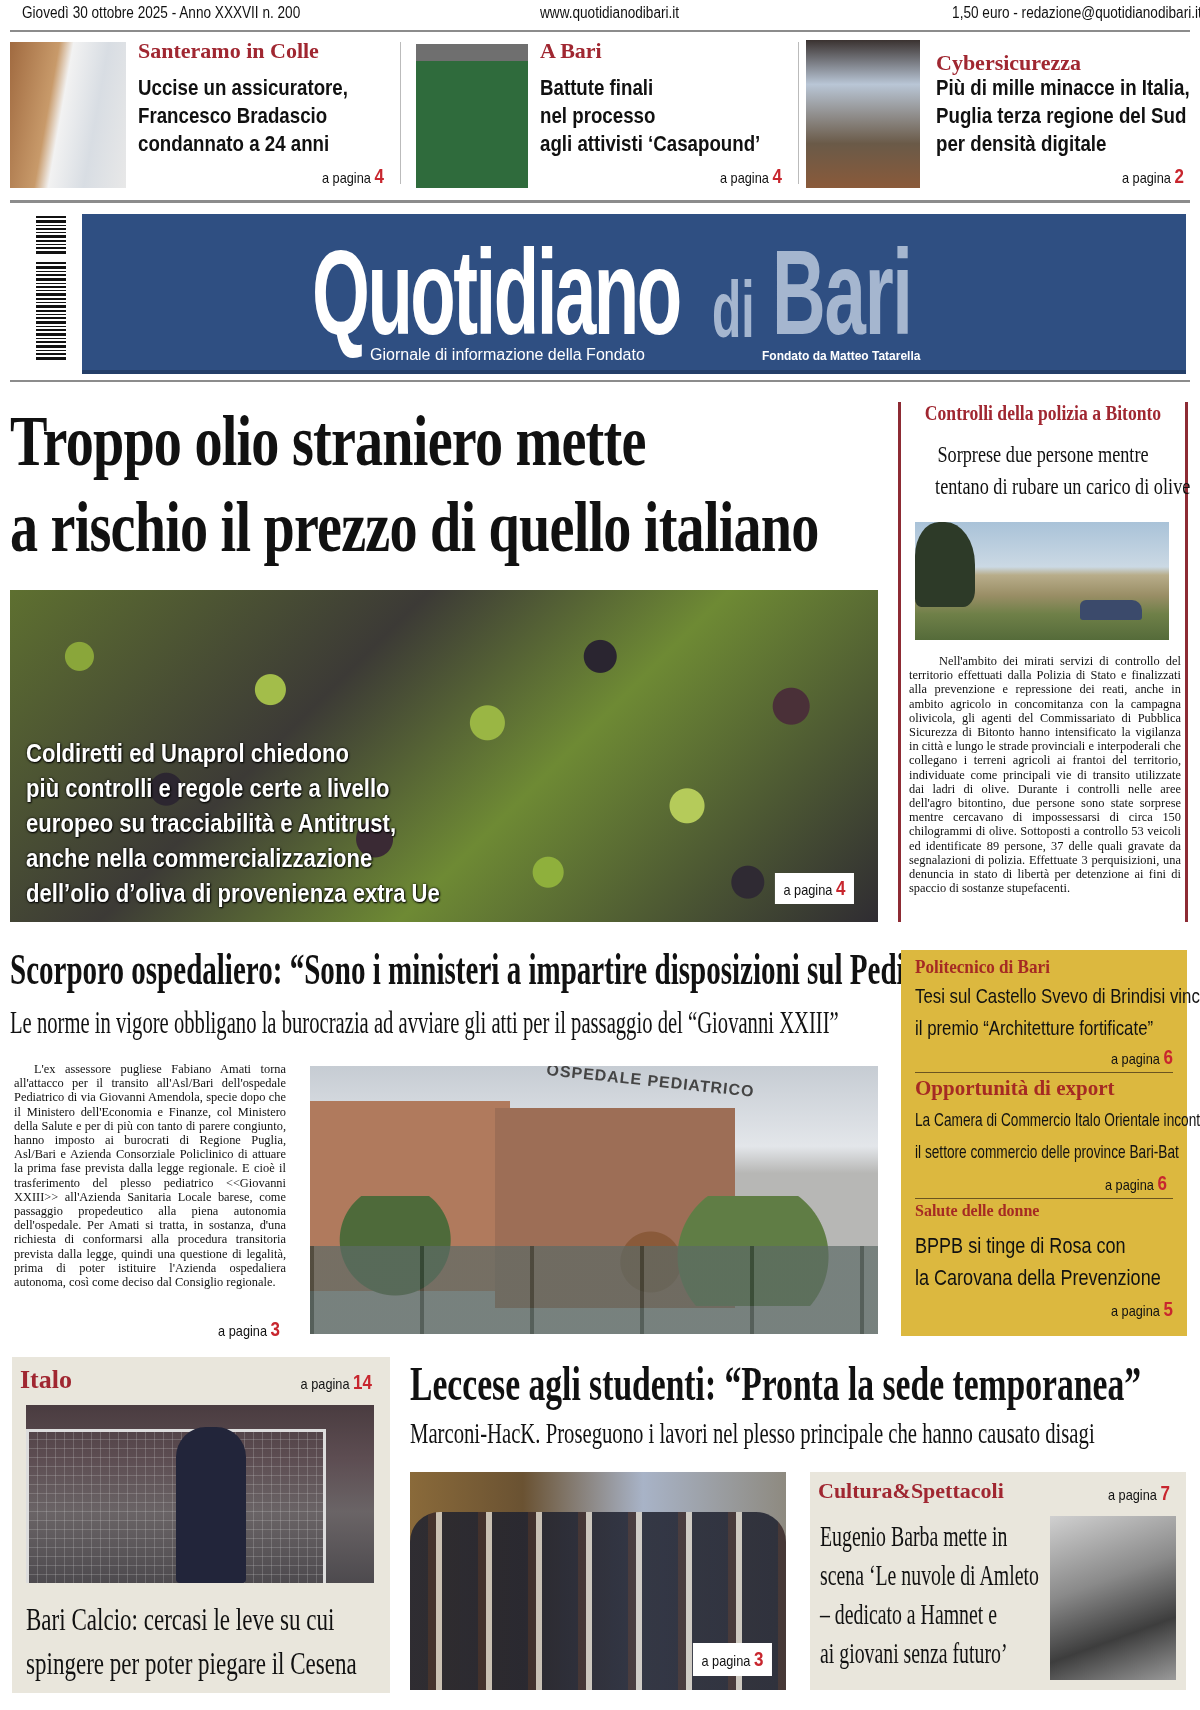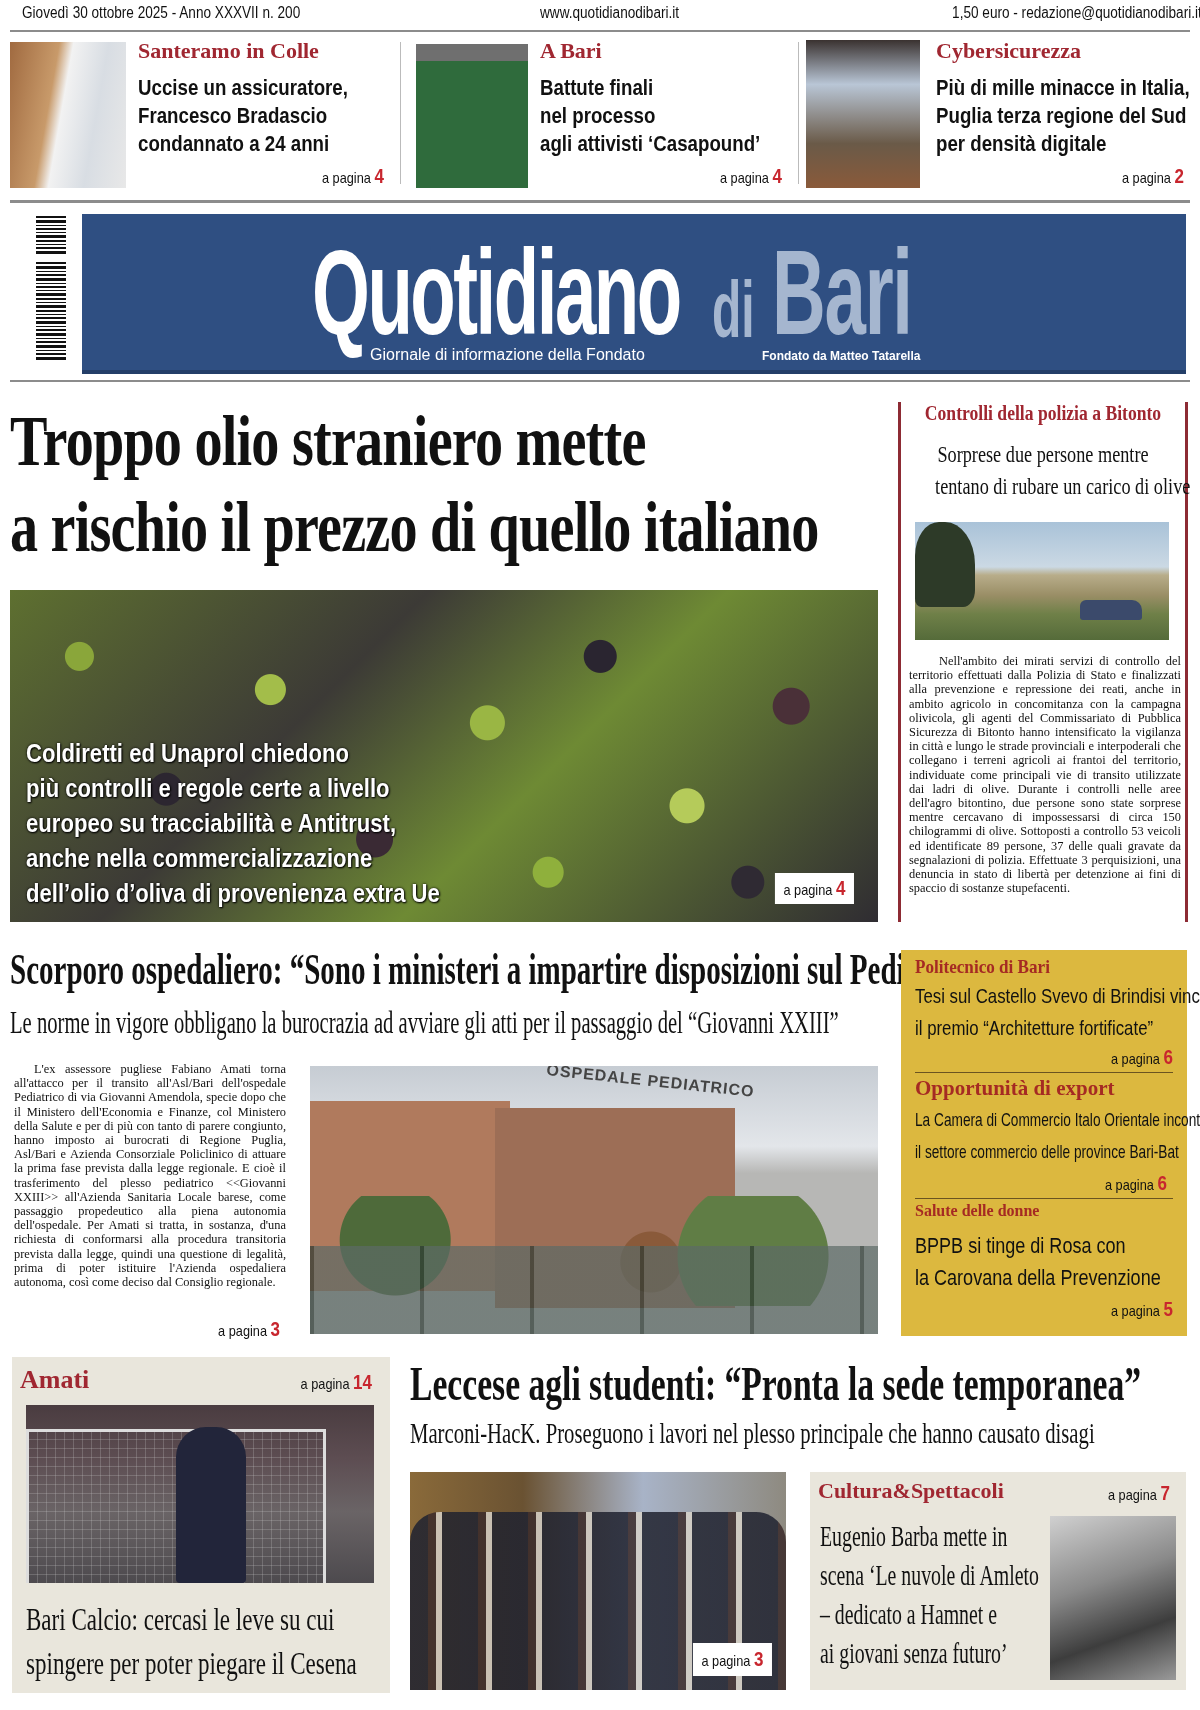--- a/index.html
+++ b/index.html
@@ -137,21 +137,21 @@
   <div class="ttl cond" style="left:124px;">
     <div>Battute finali</div>
       <div>nel processo</div>
       <div>agli attivisti ‘Casapound’</div>
   </div>
   <div class="pag"><span>a pagina</span> <b>4</b></div>
 </div>
 <div class="vsep" style="left:798px;"></div>
 <div class="teaser" style="left:806px;width:384px;">
   <div class="photo ph3" style="left:0;top:2px;width:114px;height:148px;"></div>
-  <div class="kick kicker" style="left:130px;">Cybersicurezza</div>
+  <div class="kick kicker" style="left:130px;margin-top:12px;">Cybersicurezza</div>
   <div class="ttl cond" style="left:130px;">
     <div>Più di mille minacce in Italia,</div>
       <div>Puglia terza regione del Sud</div>
       <div>per densità digitale</div>
   </div>
   <div class="pag"><span>a pagina</span> <b>2</b></div>
 </div>
 <div class="rule" style="top:200px;height:3px;"></div>
 
 <div id="barcode" class="abs">
@@ -264,21 +264,21 @@
 
   <div class="ykick" style="top:252px;font-size:16px;">Salute delle donne</div>
   <div class="yttl cond" style="top:280px;font-size:22px;transform:scaleX(0.82);">
     <div>BPPB si tinge di Rosa con</div>
     <div>la Carovana della Prevenzione</div>
   </div>
   <div class="ypag pag" style="top:348px;"><span>a pagina</span> <b>5</b></div>
 </div>
 
 <div id="sport" class="abs">
-  <div id="sport-kick" class="kicker">Amati</div>
+  <div id="sport-kick" class="kicker">Italo</div>
   <div id="sport-pag" class="pag"><span>a pagina</span> <b>14</b></div>
   <div id="sport-photo" class="photo">
     <div class="net"></div>
     <div class="player"></div>
   </div>
   <div id="sport-ttl" class="serif">
     <div>Bari Calcio: cercasi le leve su cui</div>
     <div>spingere per poter piegare il Cesena</div>
   </div>
 </div>

